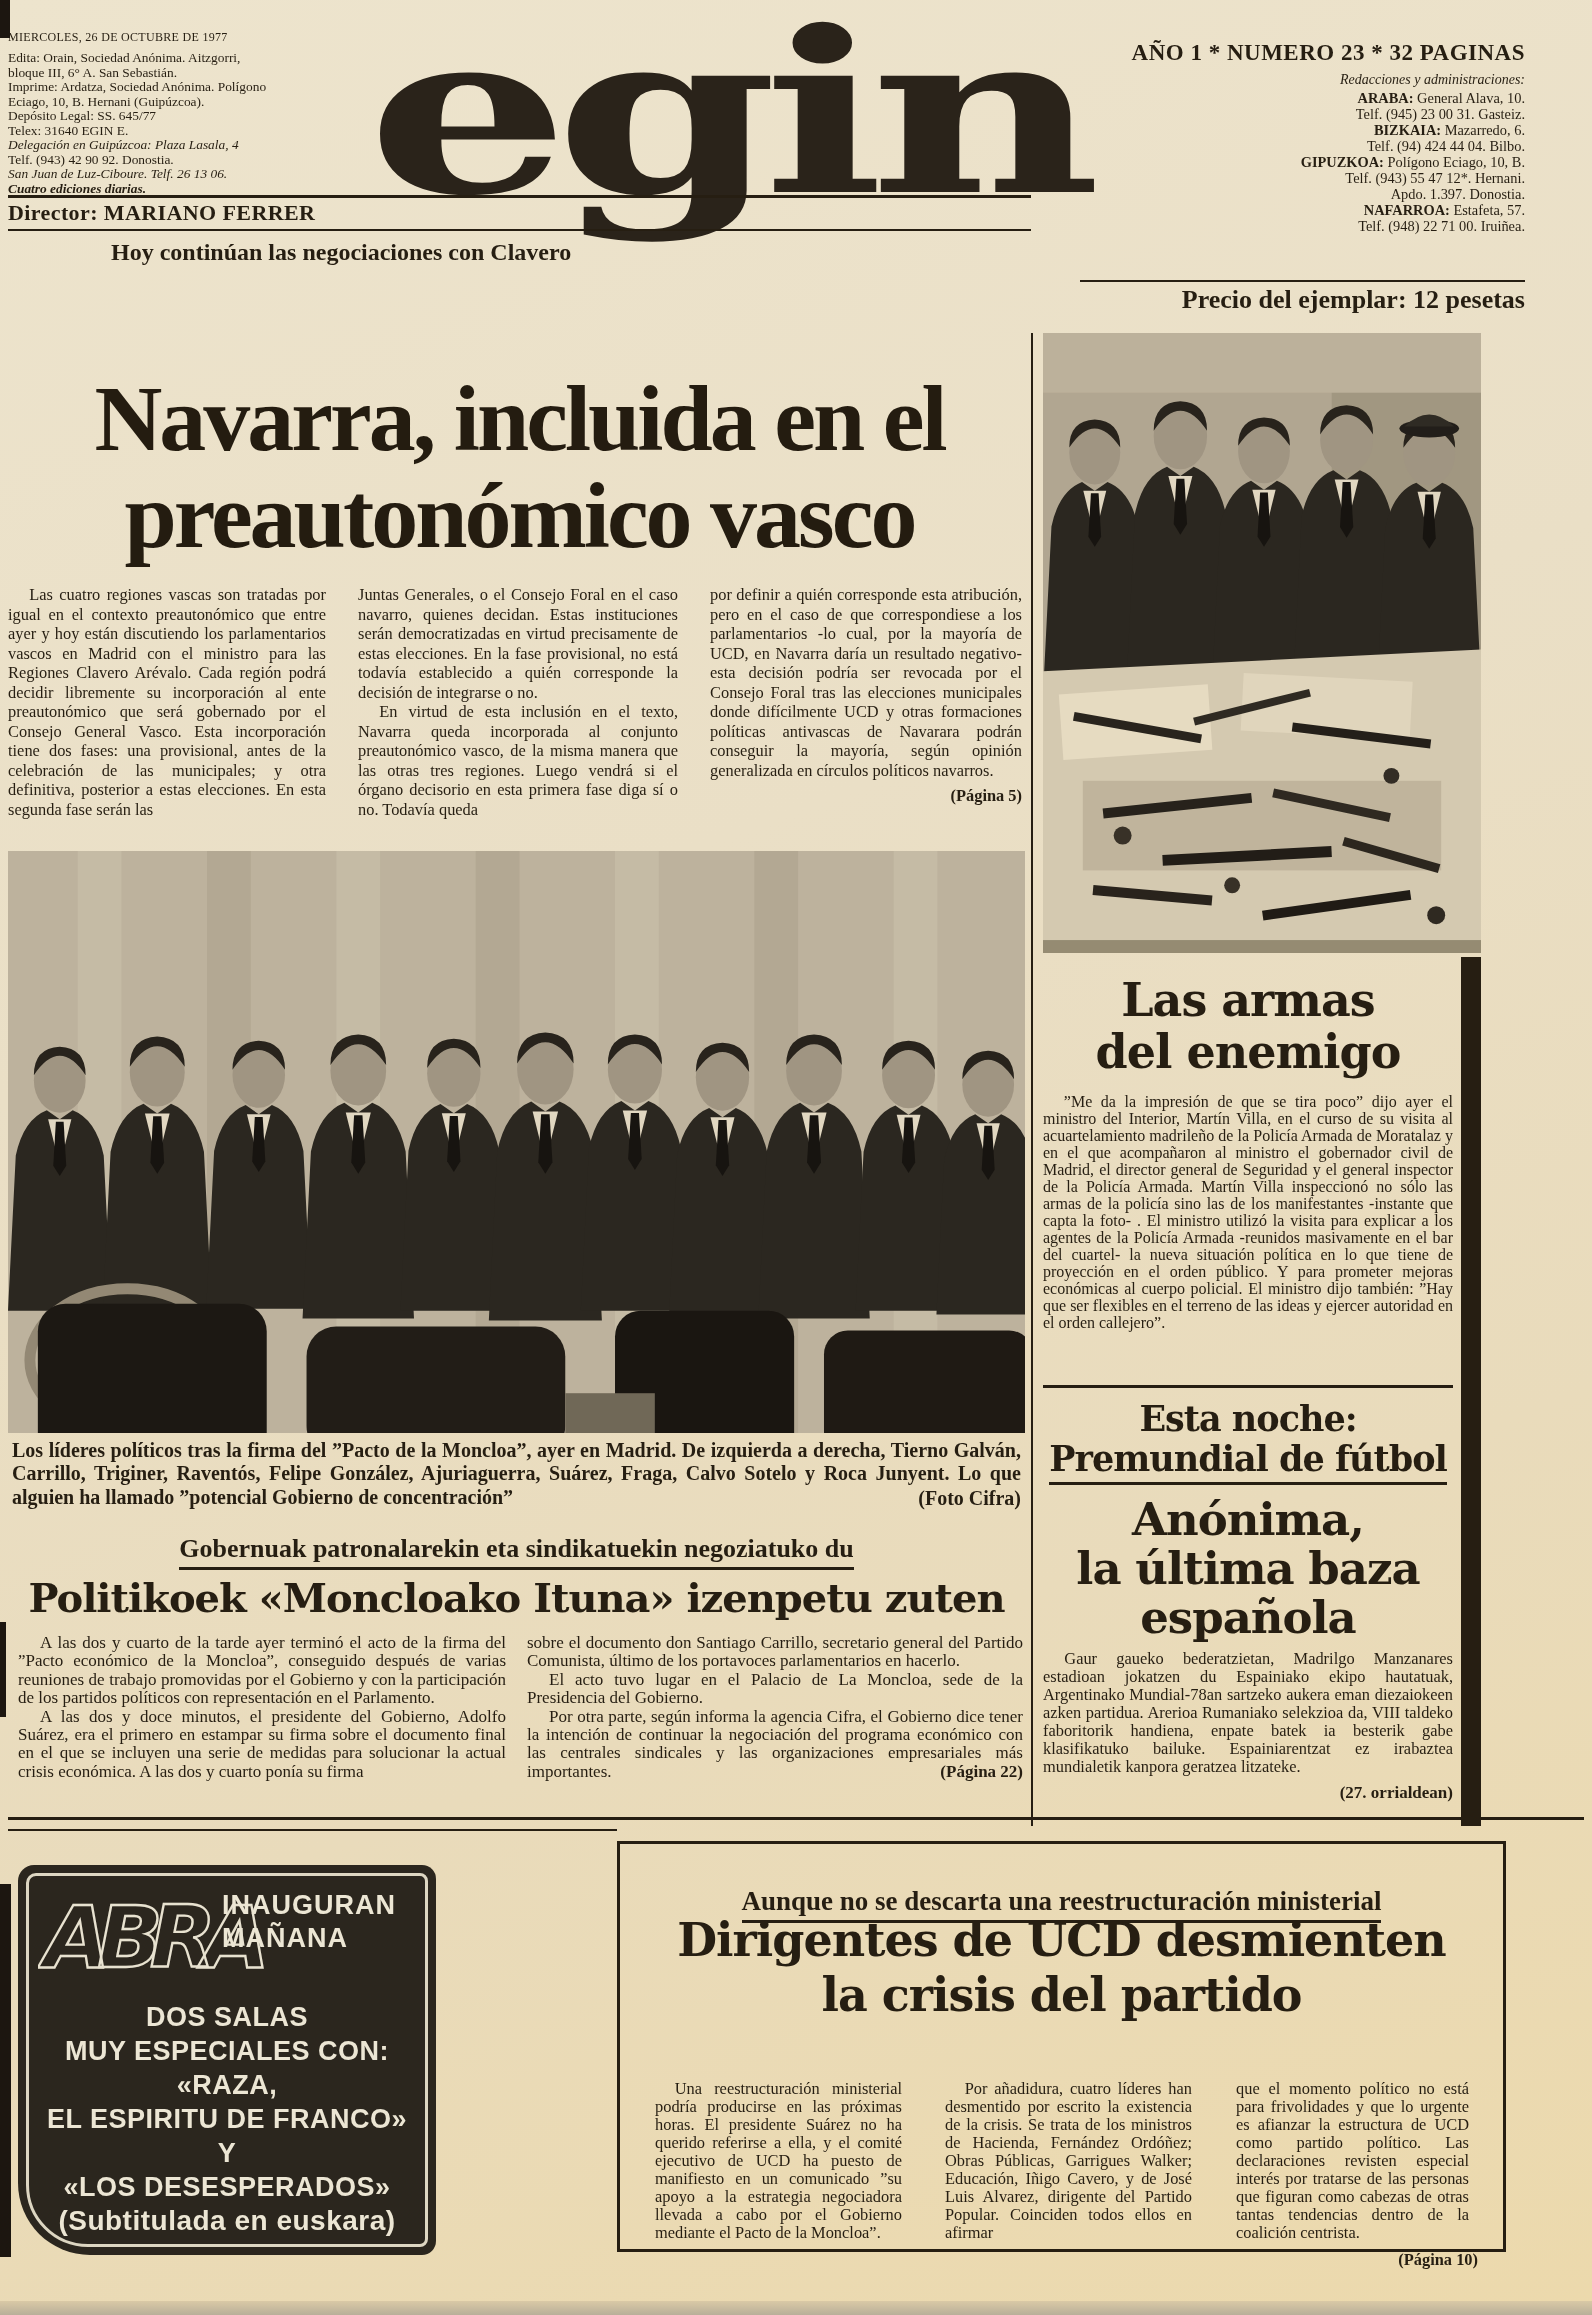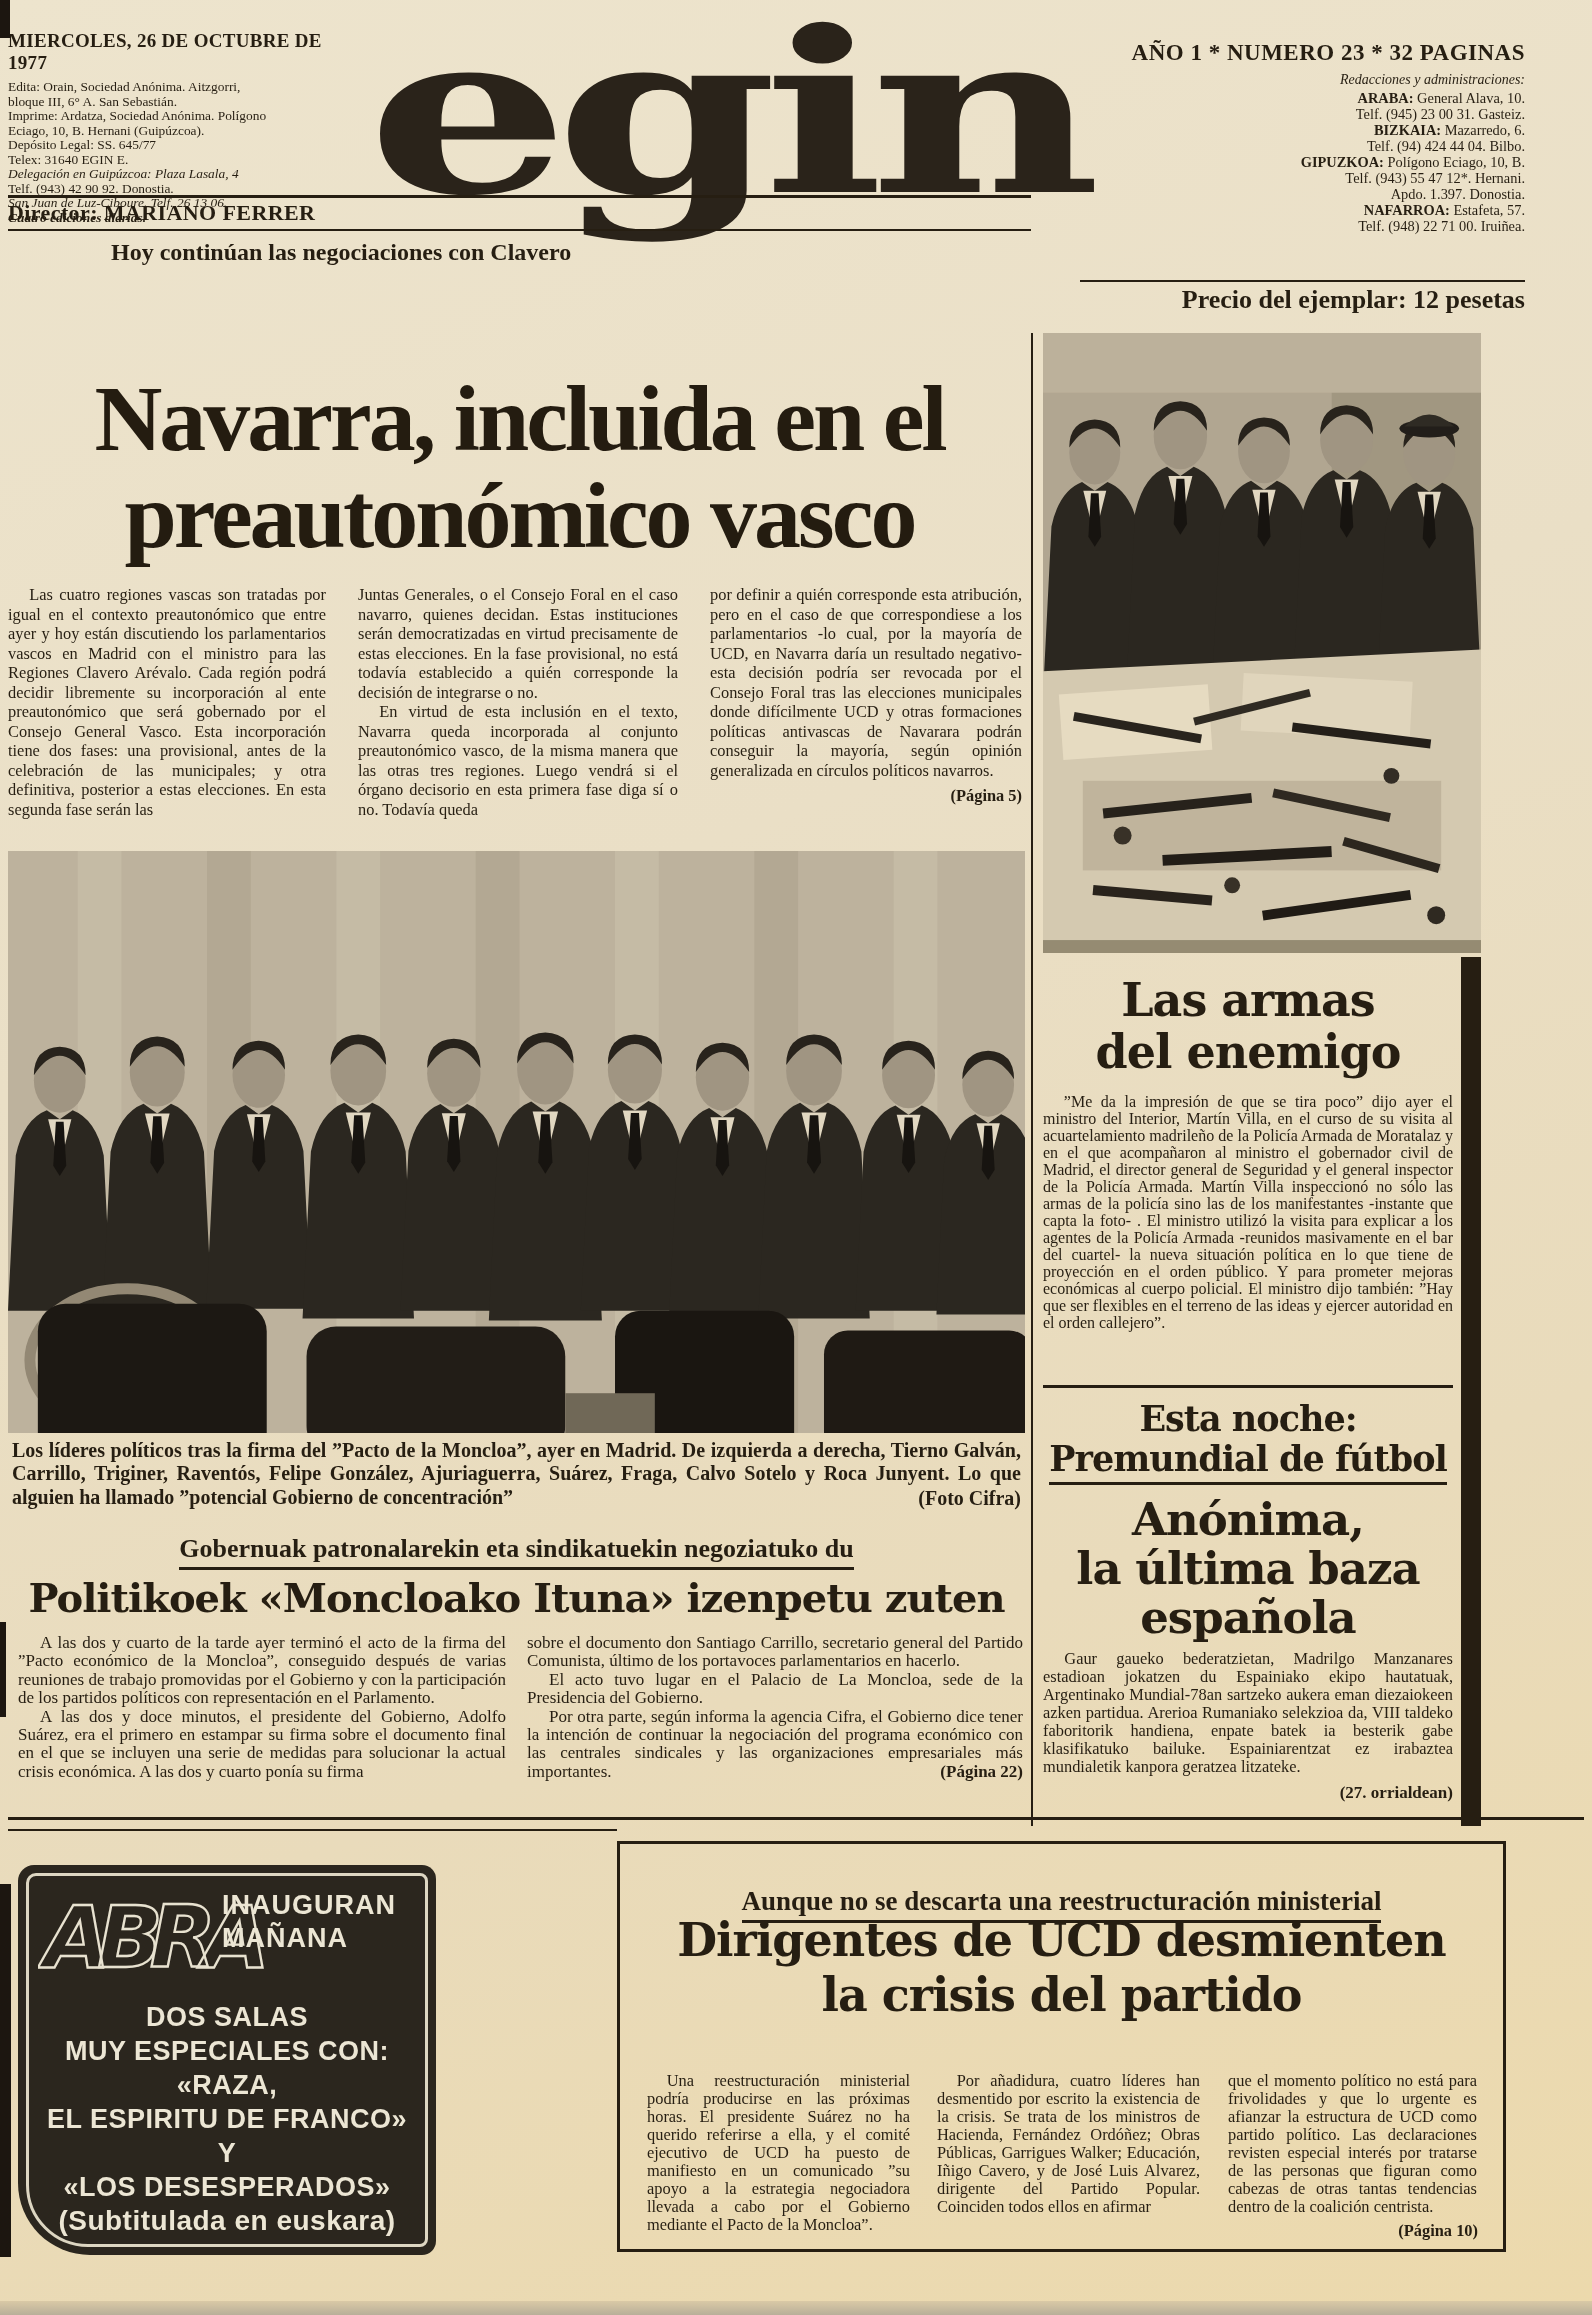--- a/index.html
+++ b/index.html
@@ -6,21 +6,21 @@
   .page{
     position:relative; width:1592px; height:2315px; overflow:hidden;
     background:linear-gradient(160deg,#ede4cd 0%,#eadfc6 38%,#e9dbbb 68%,#ecd9ac 100%);
     font-family:"Liberation Serif",serif; color:#261e12;
   }
   .abs{position:absolute;}
   .rule{position:absolute;background:#261e12;}
   .b{font-weight:bold;}
   
   .mast-left{left:8px;top:30px;width:338px;}
-  .date{font-size:19px;font-weight:bold;letter-spacing:0.3px;margin-bottom:6px;}
+  .date{font-size:12px;font-weight:normal;letter-spacing:0.3px;margin-bottom:6px;}
   .pub-line{font-size:13.4px;line-height:14.5px;}
   .pub-lines .pub-line:nth-child(7){font-style:italic;}
   .pub-lines .pub-line:nth-child(9){font-style:italic;}
   .pub-lines .pub-line:nth-child(10){font-style:italic;font-weight:bold;}
   .logo-wrap{left:299px;top:2px;width:856px;height:234px;text-align:center;}
   .logo{font-family:"DejaVu Serif",serif;font-weight:bold;font-size:224px;line-height:224px;
         letter-spacing:-10px;transform:scaleX(1.42);transform-origin:50% 50%;color:#2a231a;}
   .mast-right{left:1080px;top:40px;width:445px;text-align:right;}
   .edition{font-size:23px;font-weight:bold;margin-bottom:6px;letter-spacing:0.5px;}
   .admin-head{font-size:14px;font-style:italic;margin-bottom:2px;}
@@ -69,21 +69,21 @@
   .ad-lines{position:absolute;left:0;top:135px;width:100%;text-align:center;color:#ece6d4;
         font-family:"Liberation Sans",sans-serif;font-weight:bold;font-size:27px;
         line-height:34px;letter-spacing:0.5px;}
   .ad-lines div:last-child{font-size:28px;}
   .ucd-box{left:617px;top:1841px;width:883px;height:405px;border:3px solid #261e12;}
   .u-kicker{position:absolute;left:0;top:10px;width:100%;text-align:center;}
   .u-kicker span{font-size:27px;font-weight:bold;margin-top:32px;}
   .u-h{position:absolute;left:0;width:100%;text-align:center;font-family:"DejaVu Serif",serif;
        font-weight:bold;font-size:46px;line-height:52px;letter-spacing:-1px;margin-top:16px;}
   .ucd-col{position:absolute;top:227px;font-size:16.4px;line-height:18px;text-align:justify;}
-  .ucd-col p{margin:1px;text-indent:1.2em;} .ucd-col p.cont{text-indent:0;}
+  .ucd-col p{margin:9px;text-indent:1.2em;} .ucd-col p.cont{text-indent:0;}
   .edge{position:absolute;background:#1c1610;}
   .bottom-edge{position:absolute;left:0;top:2301px;width:1592px;height:14px;
        background:linear-gradient(#d9c9a6,#b9af99);}
 </style>
 </head>
 <body>
 
 <div class="page">
 
   <div class="abs mast-left">

